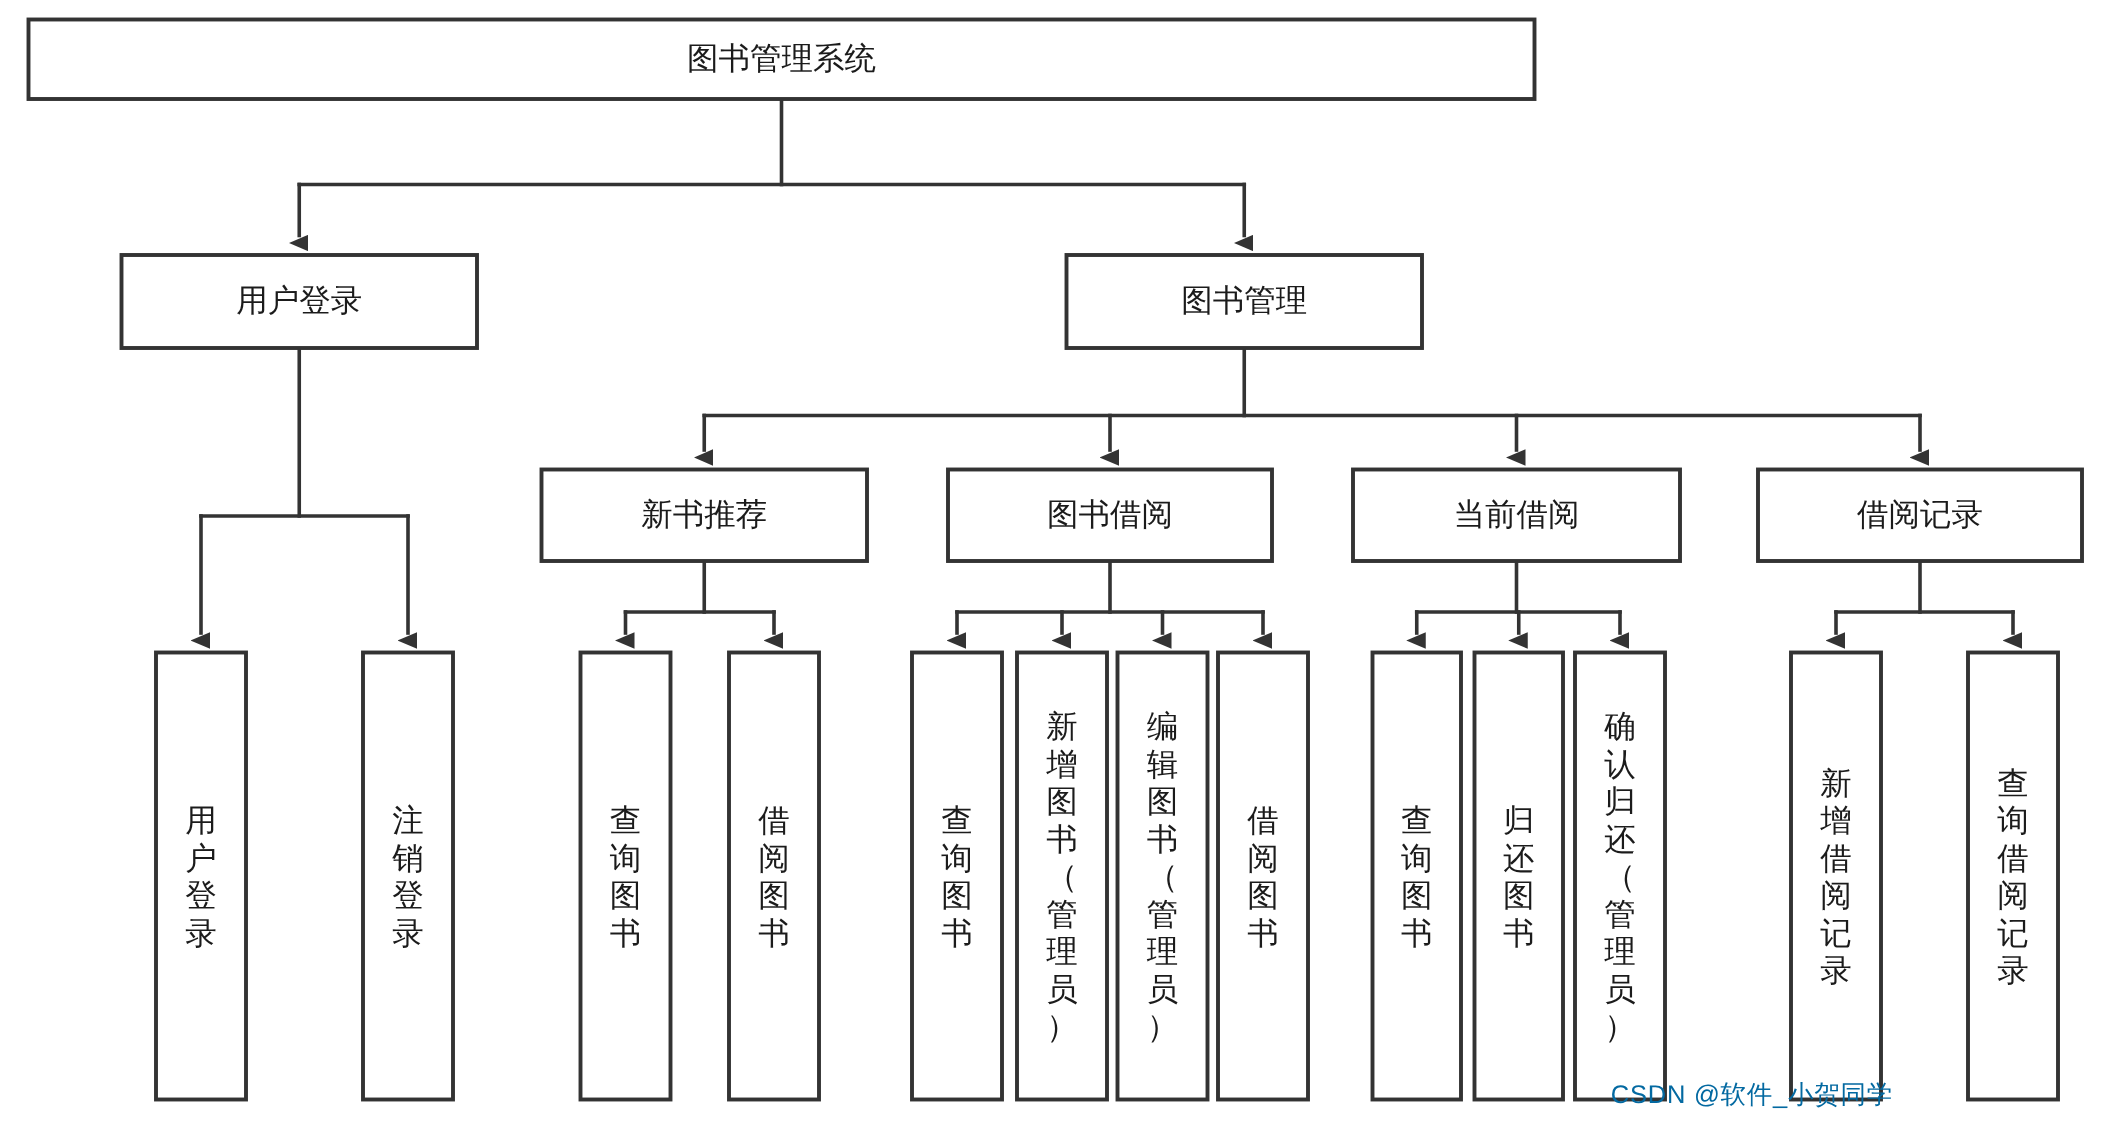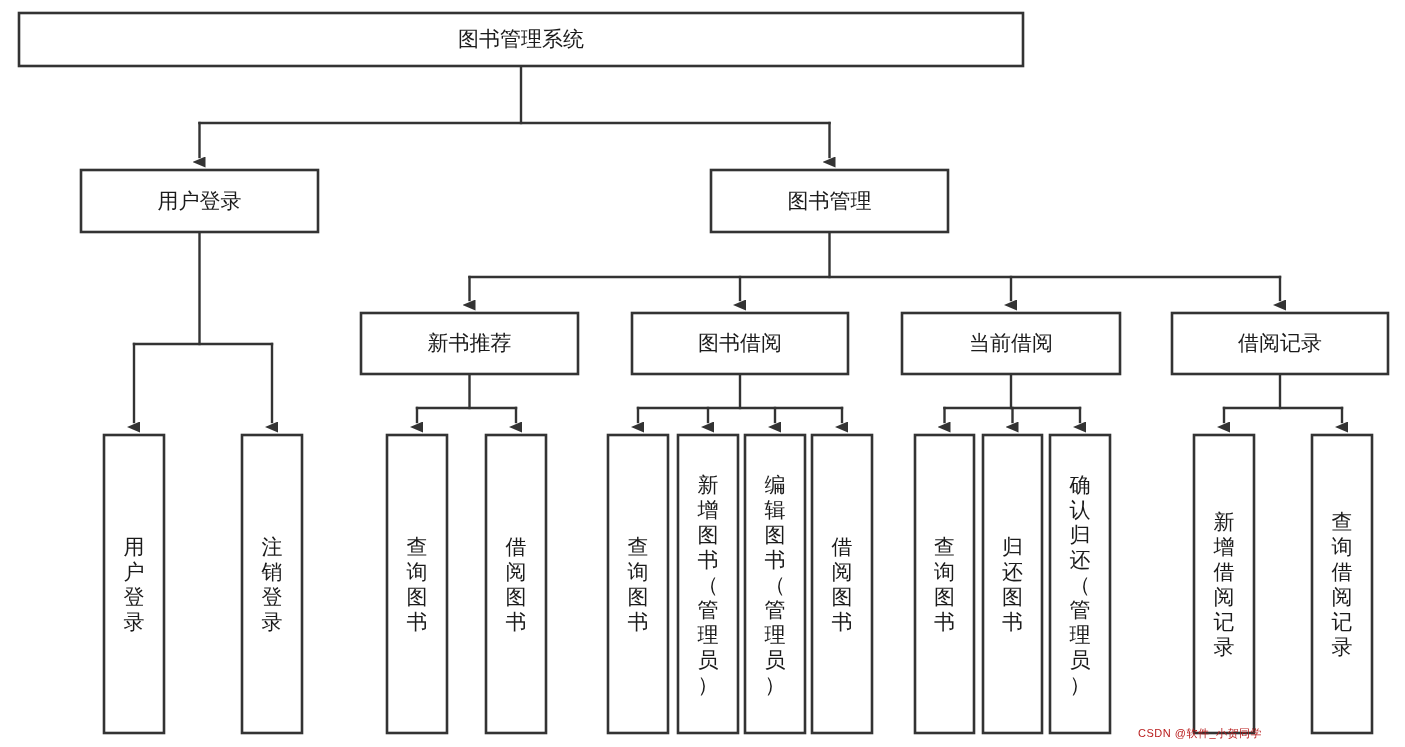--- a/index.html
+++ b/index.html
@@ -48,22 +48,22 @@
     font-family: "Liberation Sans", sans-serif;
     font-size: 21px;
     fill: #1b1b1b;
     text-anchor: middle;
   }
   .watermark {
     position: absolute;
     right: 14px;
     bottom: 6px;
     font-family: "Liberation Sans", sans-serif;
-    font-size: 11px;
-    color: #b91c1c;
+    font-size: 17px;
+    color: #0369a1;
     letter-spacing: 0.5px;
     white-space: nowrap;
     user-select: none;
   }
 </style>
 </head>
 <body>
 
 <div id="diagram-root">
   <svg class="diagram" viewBox="0 0 1405 747" xmlns="http://www.w3.org/2000/svg">

